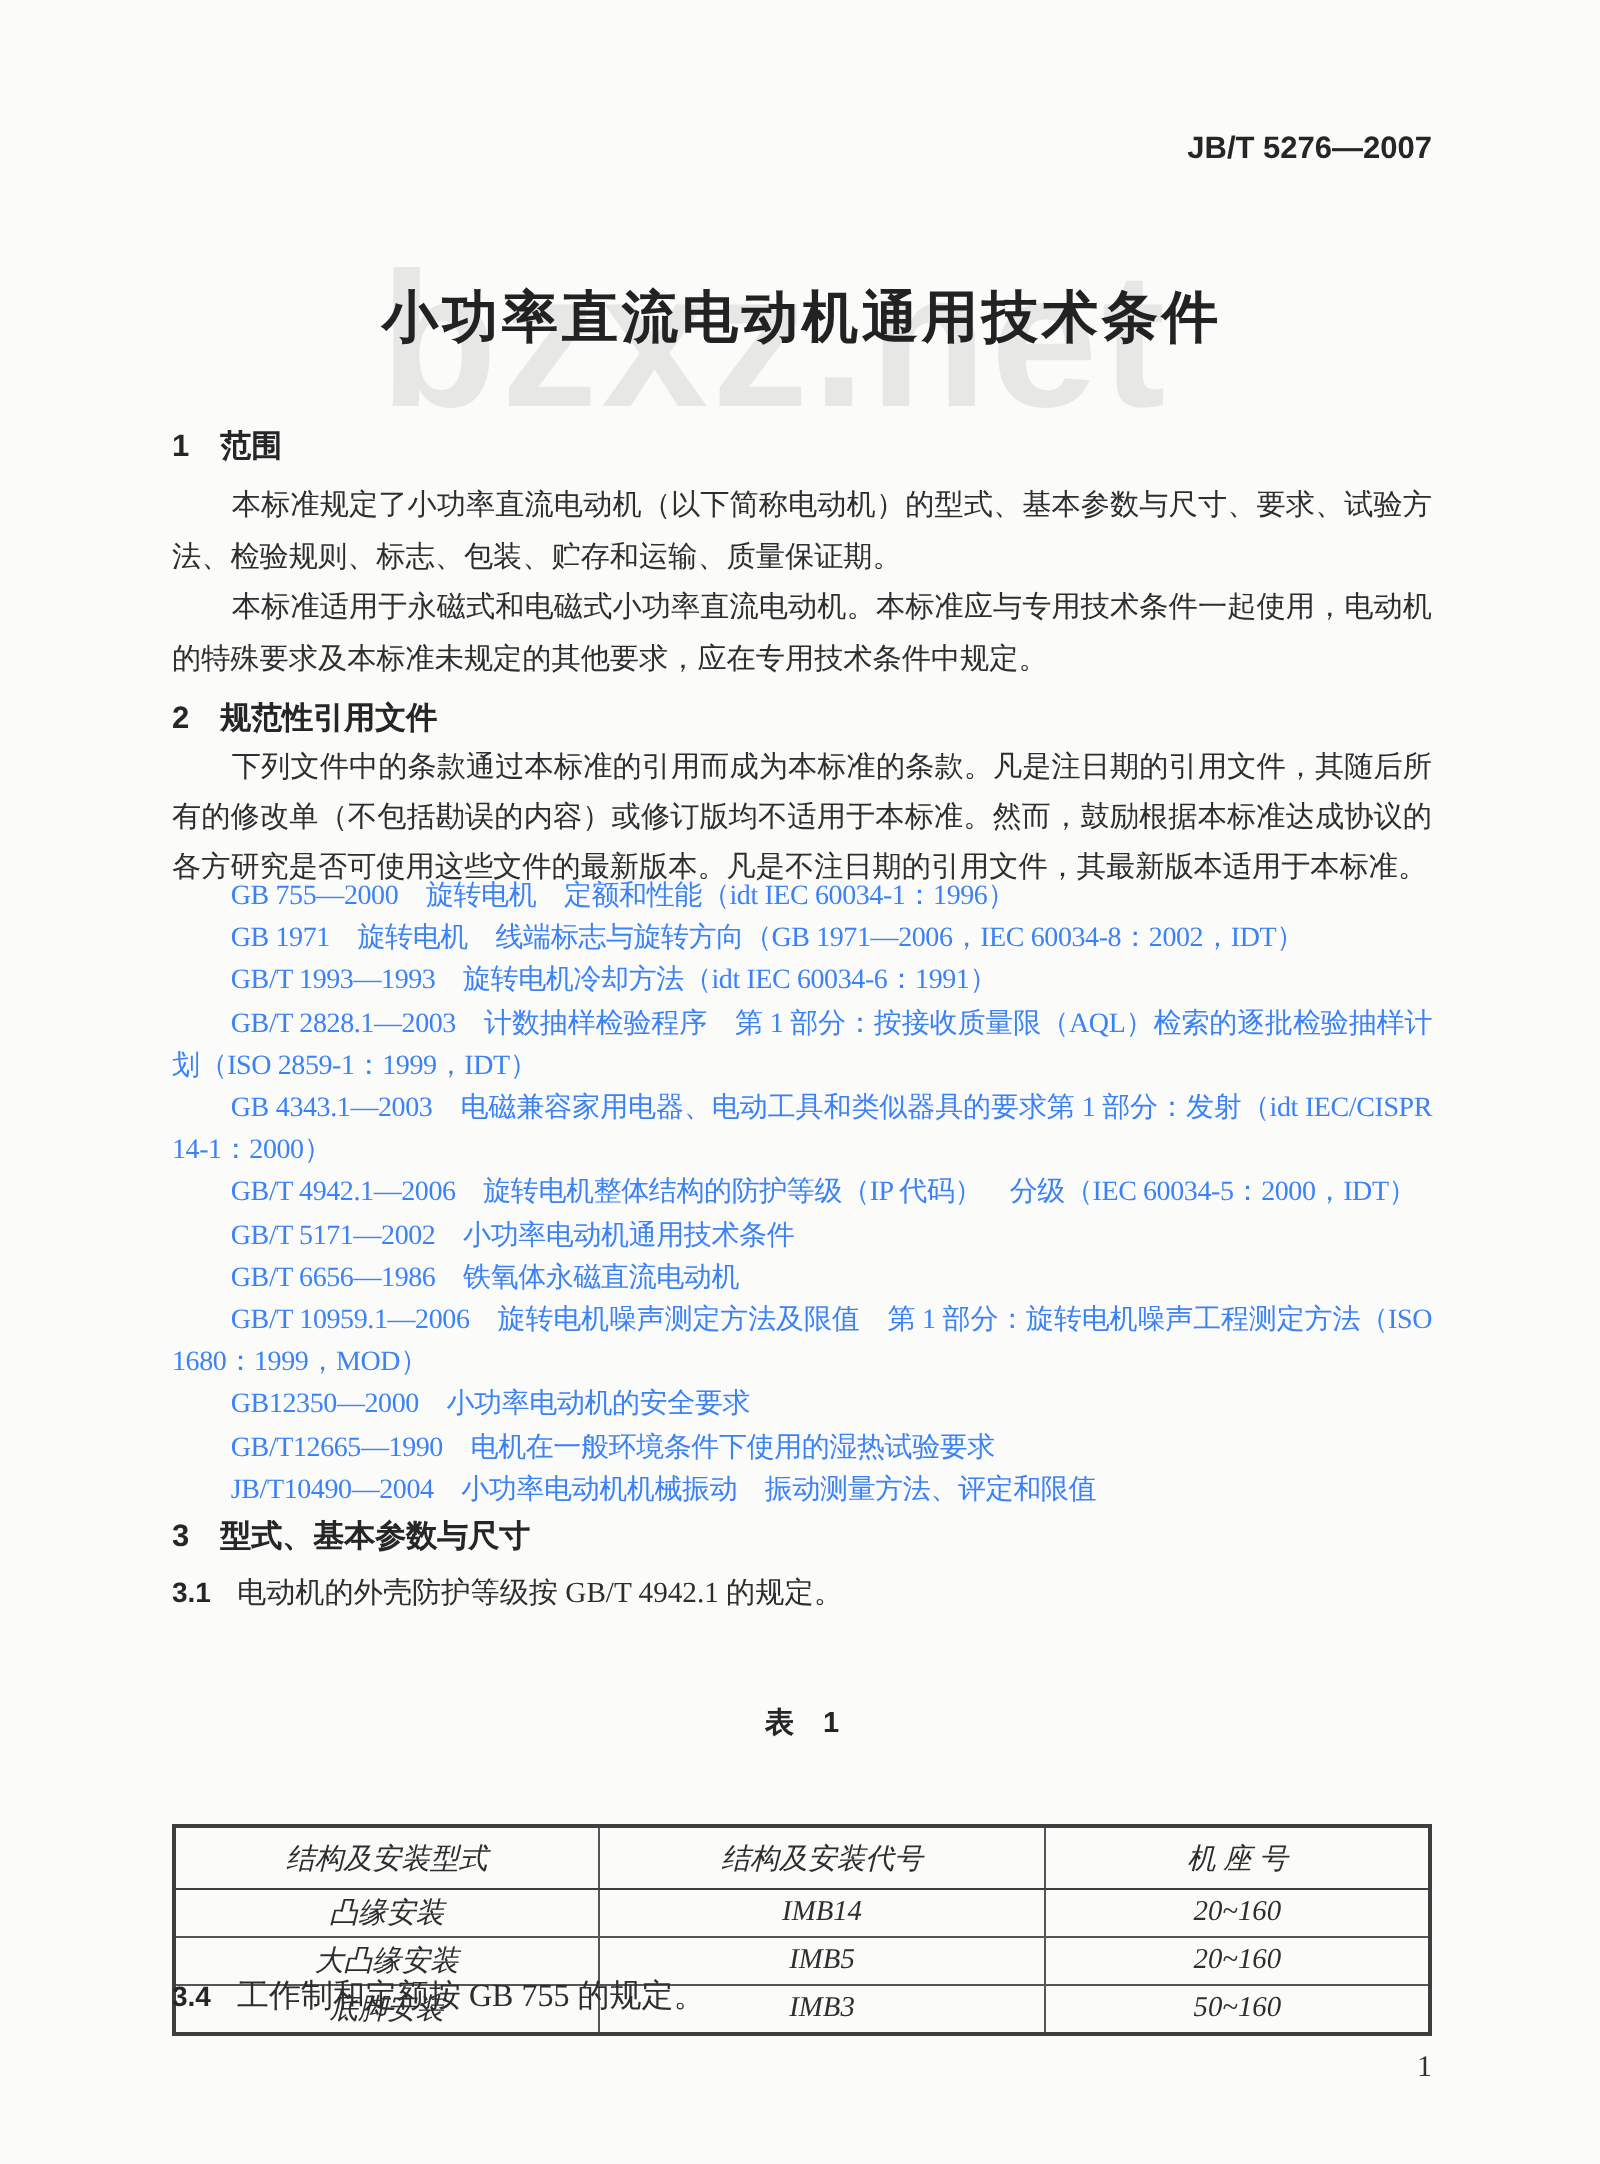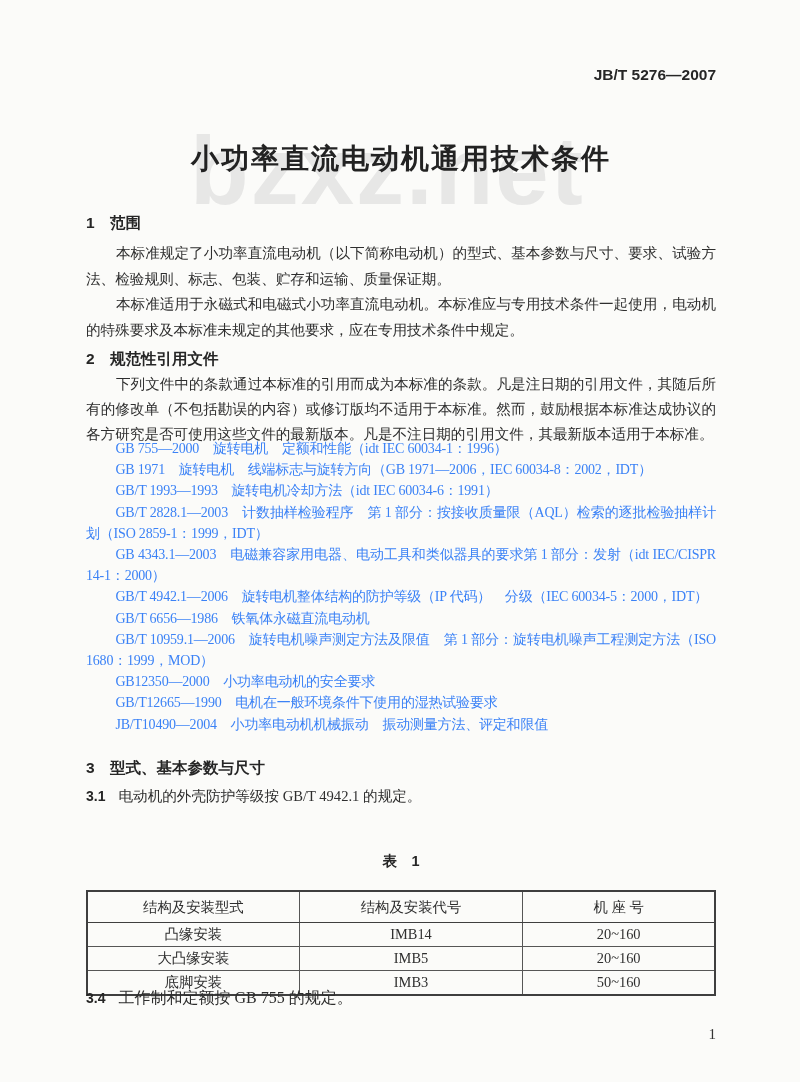--- a/index.html
+++ b/index.html
@@ -60,21 +60,21 @@
     font-family:"Liberation Sans","DejaVu Sans",sans-serif;
     font-weight:700;font-size:14px;margin-right:13px;color:#262626;
   }
   .clause-34{top:988px;}
 
   .table-caption{
     top:852px;text-align:center;
     font-family:"Liberation Sans","DejaVu Sans",sans-serif;
     font-weight:700;font-size:14.5px;color:#262626;
   }
-  .tbl-wrap{top:890px;}
+  .tbl-wrap{top:912px;font-style:italic;}
   table{
     width:100%;border-collapse:collapse;
     border:2px solid #3f3f3f;
   }
   th,td{
     border:1px solid #565656;
     text-align:center;vertical-align:middle;
     font-weight:normal;font-size:14.4px;color:#2e2e2e;
     padding:0;
   }
@@ -104,20 +104,21 @@
     <div class="abs sec-heading h-sec2">2　规范性引用文件</div>
     <div class="abs para intro">下列文件中的条款通过本标准的引用而成为本标准的条款。凡是注日期的引用文件，其随后所有的修改单（不包括勘误的内容）或修订版均不适用于本标准。然而，鼓励根据本标准达成协议的各方研究是否可使用这些文件的最新版本。凡是不注日期的引用文件，其最新版本适用于本标准。</div>
 
     <div class="abs refs">
       <p>GB 755—2000　旋转电机　定额和性能（idt IEC 60034-1：1996）</p>
       <p>GB 1971　旋转电机　线端标志与旋转方向（GB 1971—2006，IEC 60034-8：2002，IDT）</p>
       <p>GB/T 1993—1993　旋转电机冷却方法（idt IEC 60034-6：1991）</p>
       <p>GB/T 2828.1—2003　计数抽样检验程序　第 1 部分：按接收质量限（AQL）检索的逐批检验抽样计划（ISO 2859-1：1999，IDT）</p>
       <p>GB 4343.1—2003　电磁兼容家用电器、电动工具和类似器具的要求第 1 部分：发射（idt IEC/CISPR 14-1：2000）</p>
       <p>GB/T 4942.1—2006　旋转电机整体结构的防护等级（IP 代码）　分级（IEC 60034-5：2000，IDT）</p>
+      <p>GB/T 5171—2002　小功率电动机通用技术条件</p>
       <p>GB/T 6656—1986　铁氧体永磁直流电动机</p>
       <p>GB/T 10959.1—2006　旋转电机噪声测定方法及限值　第 1 部分：旋转电机噪声工程测定方法（ISO 1680：1999，MOD）</p>
       <p>GB12350—2000　小功率电动机的安全要求</p>
       <p>GB/T12665—1990　电机在一般环境条件下使用的湿热试验要求</p>
       <p>JB/T10490—2004　小功率电动机机械振动　振动测量方法、评定和限值</p>
     </div>
 
     <div class="abs sec-heading h-sec3">3　型式、基本参数与尺寸</div>
 
     <div class="abs clauses">

